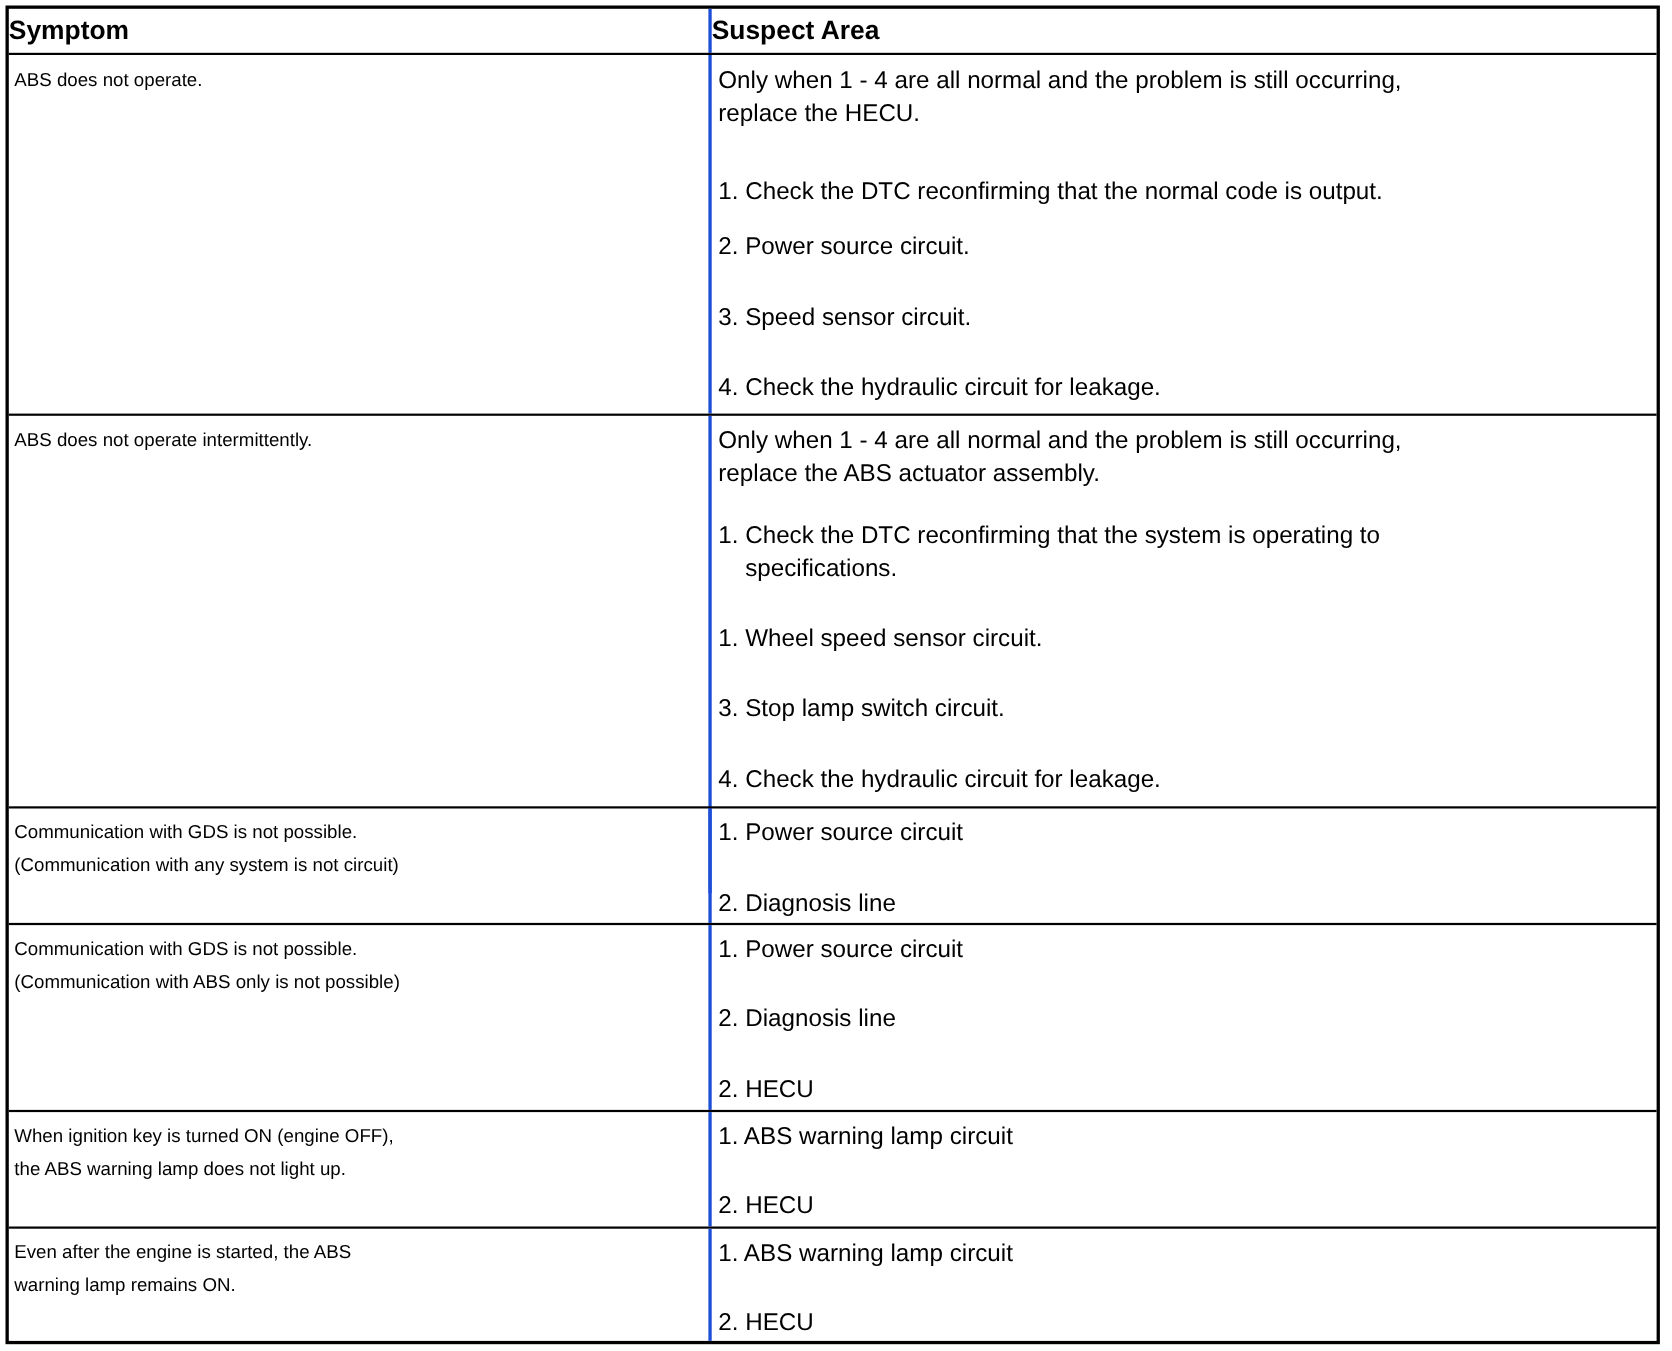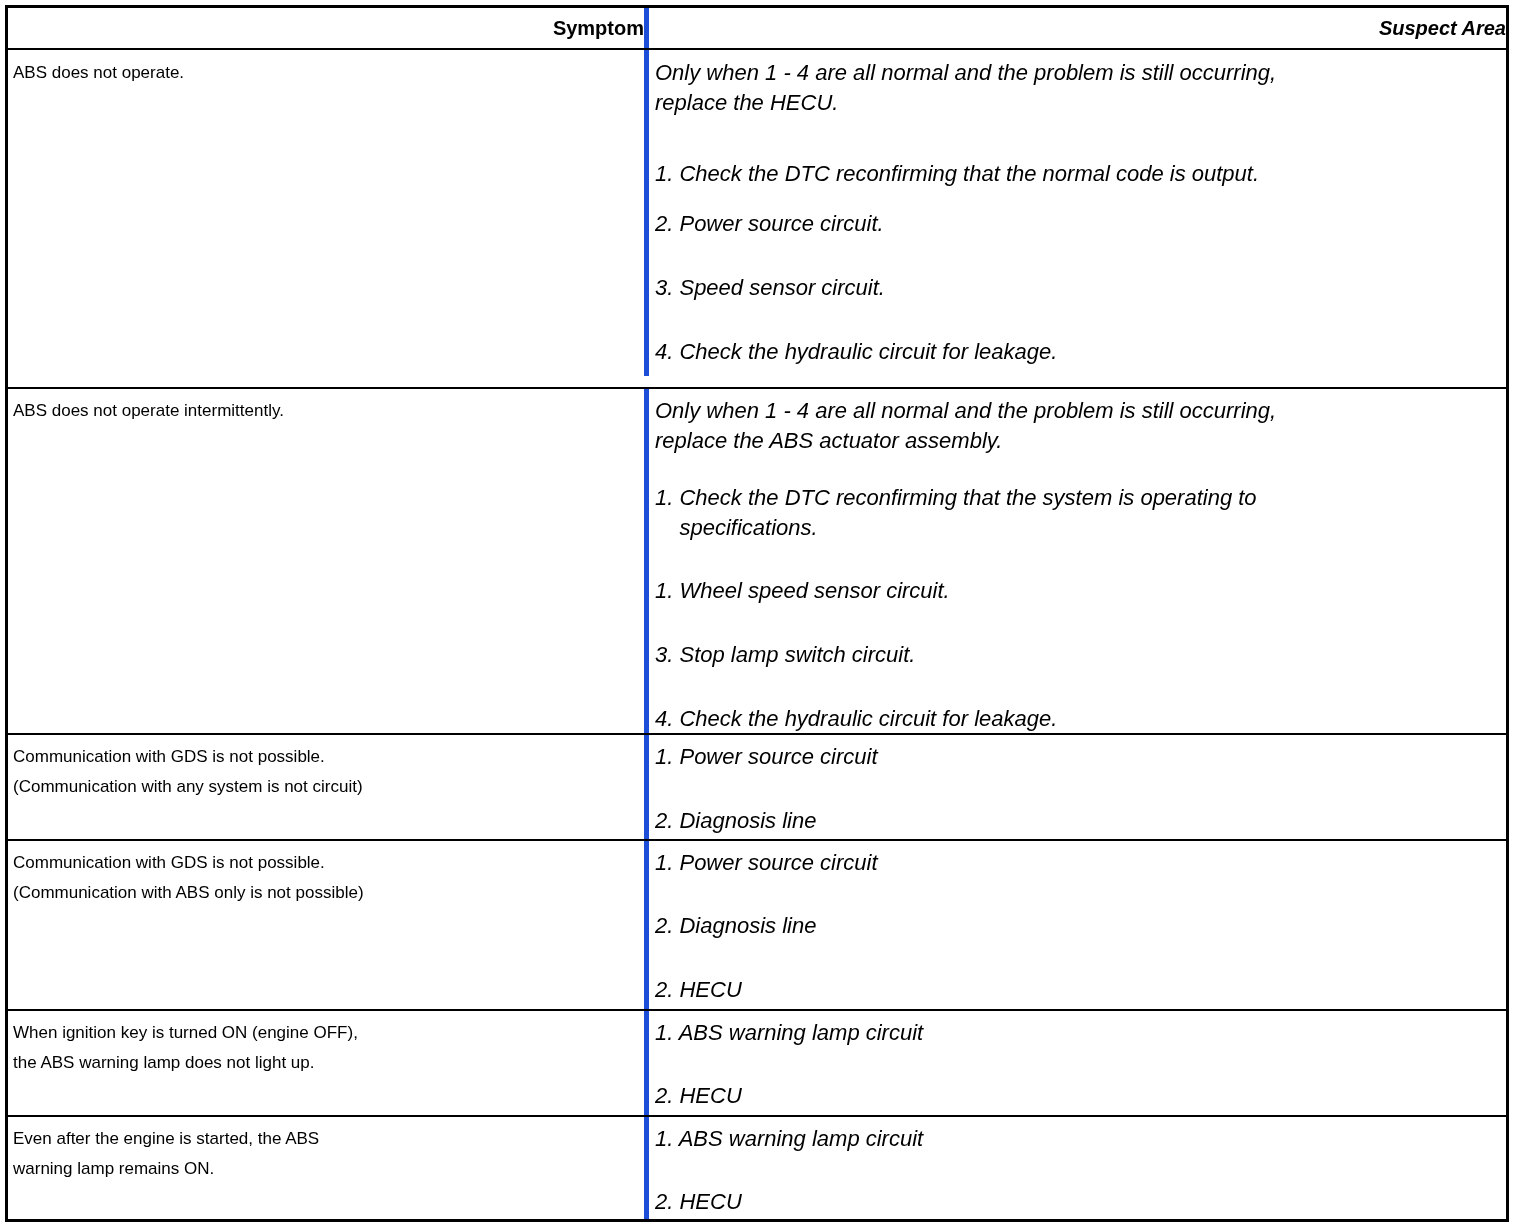--- a/index.html
+++ b/index.html
@@ -4,22 +4,22 @@
 <style>
   html, body { margin: 0; padding: 0; background: #ffffff; }
   body { width: 1520px; height: 1228px; position: relative; overflow: hidden;
          font-family: "Liberation Sans", sans-serif; color: #000; }
   .tbl { position: absolute; left: 5px; top: 5px; width: 1504px; height: 1217px;
          border: 3px solid #000; box-sizing: border-box; }
   .row { position: absolute; left: 0; right: 0; box-sizing: border-box; }
   .row.sep { border-top: 2px solid #000; }
   .cell { position: absolute; top: 0; bottom: 0; box-sizing: border-box; }
   .c1 { left: 0; width: 636px; }
-  .c2 { left: 636px; right: 0; border-left: 5px solid #1d4ed8; font-style: italic; }
-  .hdr { font-weight: bold; font-size: 20px; text-align: right; line-height: 40px; }
+  .c2 { left: 636px; right: 0; border-left: 3px solid #1d4ed8; }
+  .hdr { font-weight: bold; font-size: 24px; text-align: left; line-height: 40px; }
   .txt { font-size: 17px; line-height: 30px; position: absolute; left: 5px; white-space: pre; }
   .item { font-size: 22px; line-height: 30px; position: absolute; left: 6px; white-space: pre; }
 </style>
 </head>
 <body>
 
 <div class="tbl">
   <div class="row" style="top:0;height:40px;">
     <div class="cell c1 hdr">Symptom</div>
     <div class="cell c2 hdr">Suspect Area</div>
@@ -32,21 +32,21 @@
     <div class="cell c2">
       <div class="item" style="top:8px">Only when 1 - 4 are all normal and the problem is still occurring,</div>
       <div class="item" style="top:38px">replace the HECU.</div>
       <div class="item" style="top:109px">1. Check the DTC reconfirming that the normal code is output.</div>
       <div class="item" style="top:159px">2. Power source circuit.</div>
       <div class="item" style="top:223px">3. Speed sensor circuit.</div>
       <div class="item" style="top:287px">4. Check the hydraulic circuit for leakage.</div>
     </div>
   </div>
 
-  <div class="row sep" style="top:379px;height:436px;">
+  <div class="row sep" style="top:368px;height:436px;">
     <div class="cell c1">
       <div class="txt" style="top:7px">ABS does not operate intermittently.</div>
     </div>
     <div class="cell c2">
       <div class="item" style="top:7px">Only when 1 - 4 are all normal and the problem is still occurring,</div>
       <div class="item" style="top:37px">replace the ABS actuator assembly.</div>
       <div class="item" style="top:94px">1. Check the DTC reconfirming that the system is operating to</div>
       <div class="item" style="top:124px">    specifications.</div>
       <div class="item" style="top:187px">1. Wheel speed sensor circuit.</div>
       <div class="item" style="top:251px">3. Stop lamp switch circuit.</div>

